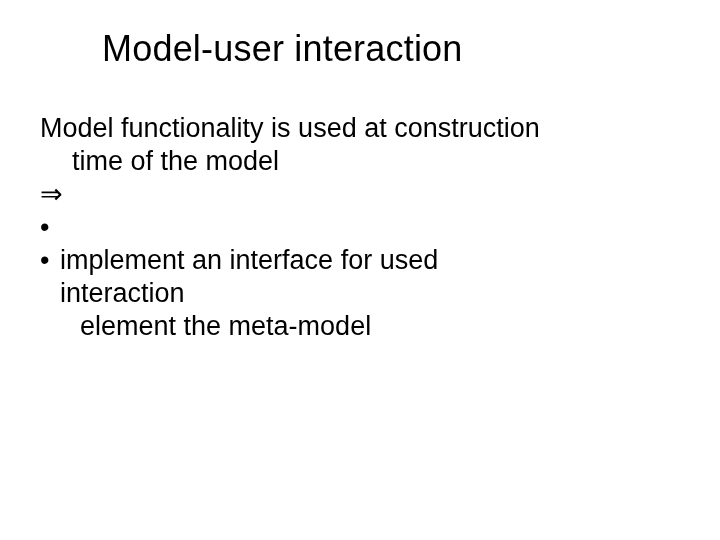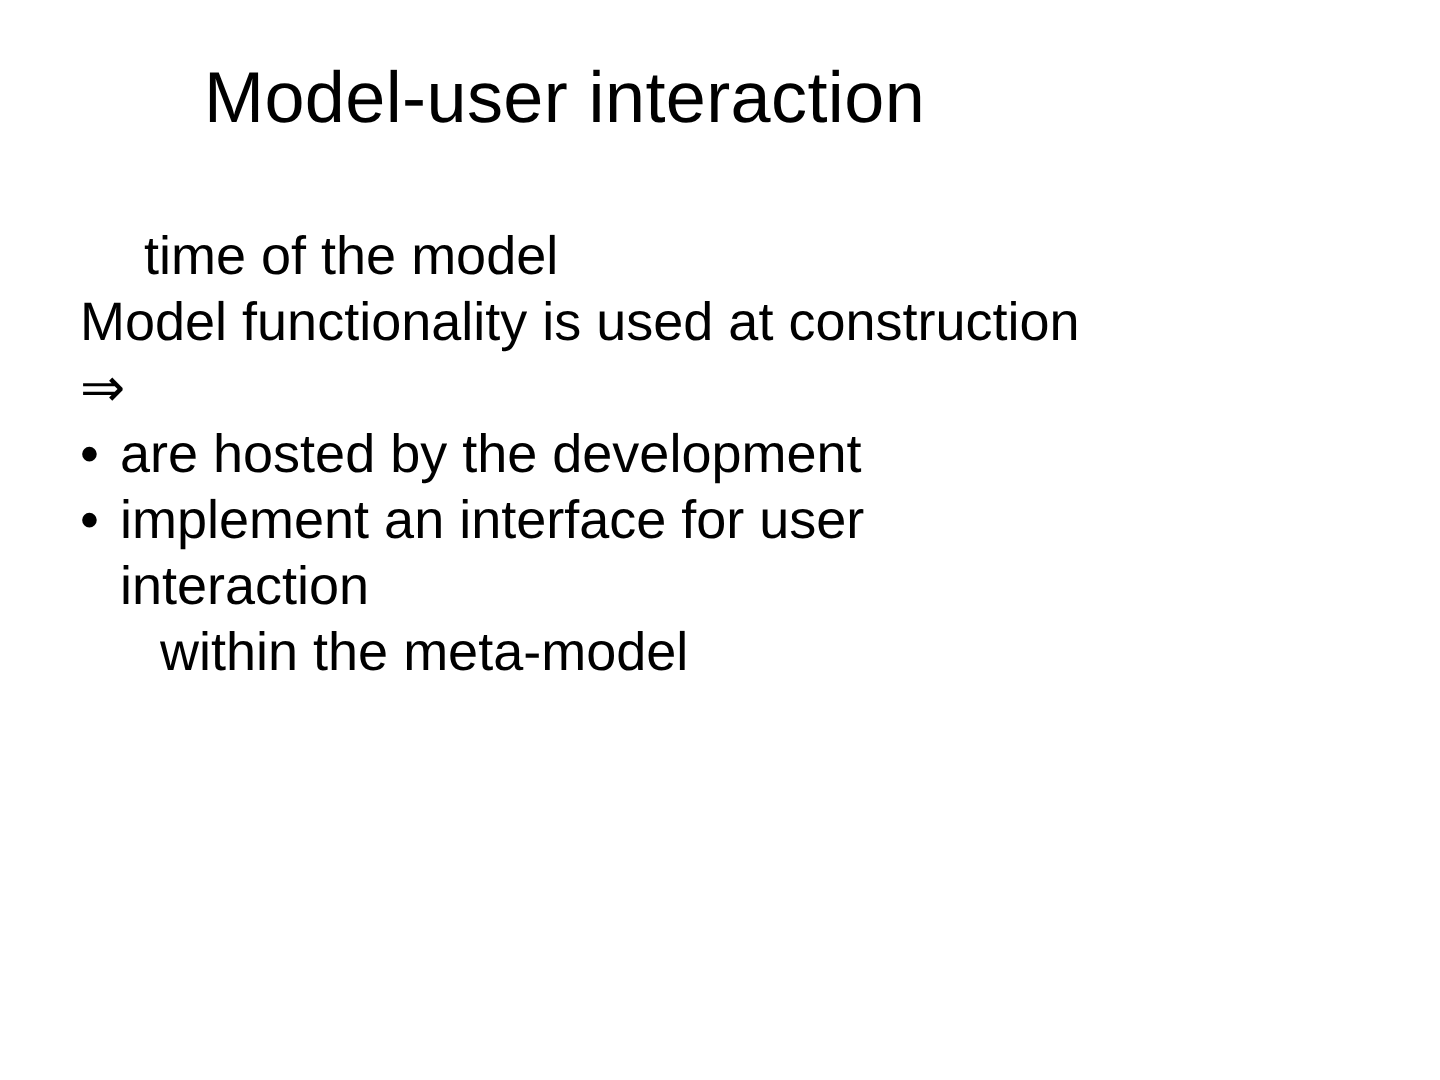--- a/index.html
+++ b/index.html
@@ -66,36 +66,35 @@
   }
 </style>
 </head>
 <body>
 
 <div class="slide">
   <h1 class="title">Model-user interaction</h1>
 
   <div class="body">
     <div class="para">
+      <span class="line">Model functionality is used at construction</span>
       <span class="line indent-cont">time of the model</span>
-      <span class="line">Model functionality is used at construction</span>
     </div>
 
     <div class="arrow-row">
       <span class="arrow">⇒</span>
     </div>
 
     <div class="bullet-row">
       <span class="bullet">•</span>
       <div class="bullet-text">
-        <span class="line">are hosted by the development</span>
       </div>
     </div>
 
     <div class="bullet-row">
       <span class="bullet">•</span>
       <div class="bullet-text">
-        <span class="line">implement an interface for user interaction</span>
-        <span class="line bullet-cont">within the meta-model</span>
+        <span class="line">implement an interface for used interaction</span>
+        <span class="line bullet-cont">element the meta-model</span>
       </div>
     </div>
   </div>
 </div>
 
 </body></html>

